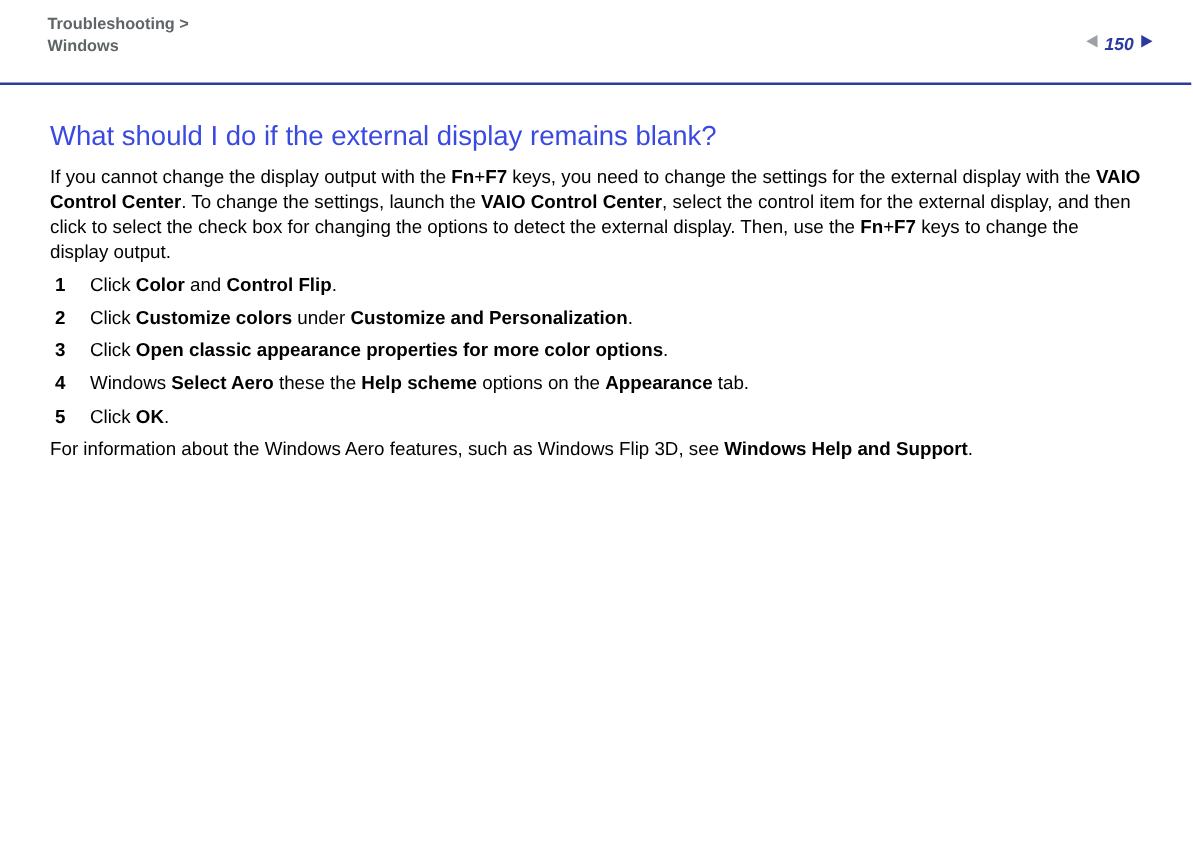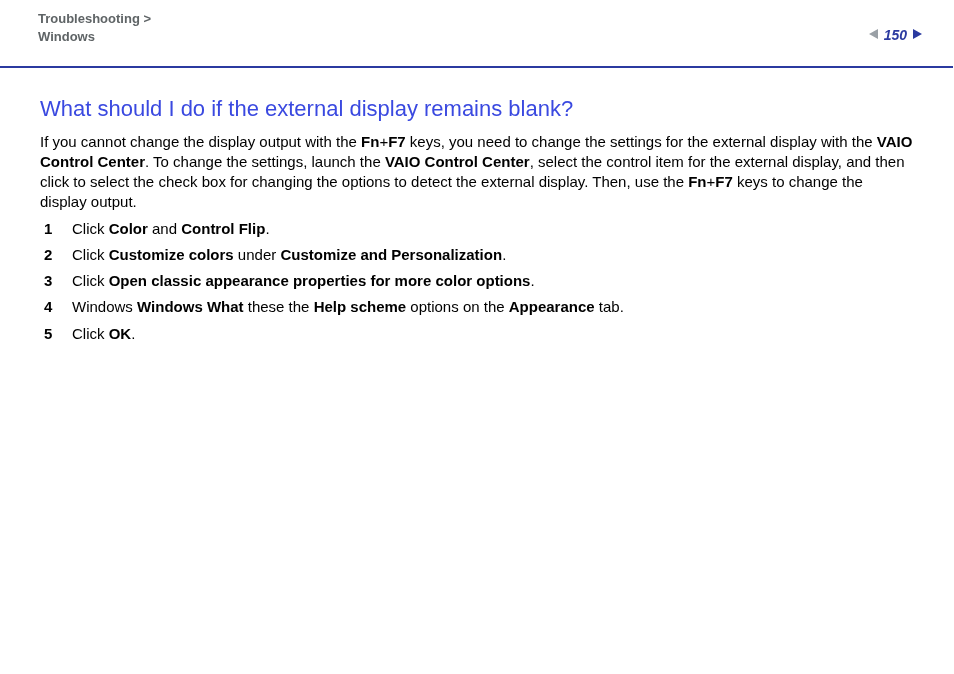--- a/index.html
+++ b/index.html
@@ -132,22 +132,25 @@
       <li>
         <span>Click </span><span class="bold">Color</span><span> and </span><span class="bold">Control Flip</span><span>.</span>
       </li>
       <li>
         <span>Click </span><span class="bold">Customize colors</span><span> under </span><span class="bold">Customize and Personalization</span><span>.</span>
       </li>
       <li>
         <span>Click </span><span class="bold">Open classic appearance properties for more color options</span><span>.</span>
       </li>
       <li>
-        <span>Windows </span><span class="bold">Windows What</span><span> these the </span><span class="bold">Help scheme</span><span> options on the </span><span class="bold">Appearance</span><span> tab.</span>
+        <span>Windows </span><span class="bold">Select Aero</span><span> these the </span><span class="bold">Help scheme</span><span> options on the </span><span class="bold">Appearance</span><span> tab.</span>
       </li>
       <li>
         <span>Click </span><span class="bold">OK</span><span>.</span>
       </li>
     </ol>
 
+    <p>
+      <span>For information about the Windows Aero features, such as Windows Flip 3D, see </span><span class="bold">Windows Help and Support</span><span>.</span>
+    </p>
 
   </div>
 </div>
 
 </body></html>

